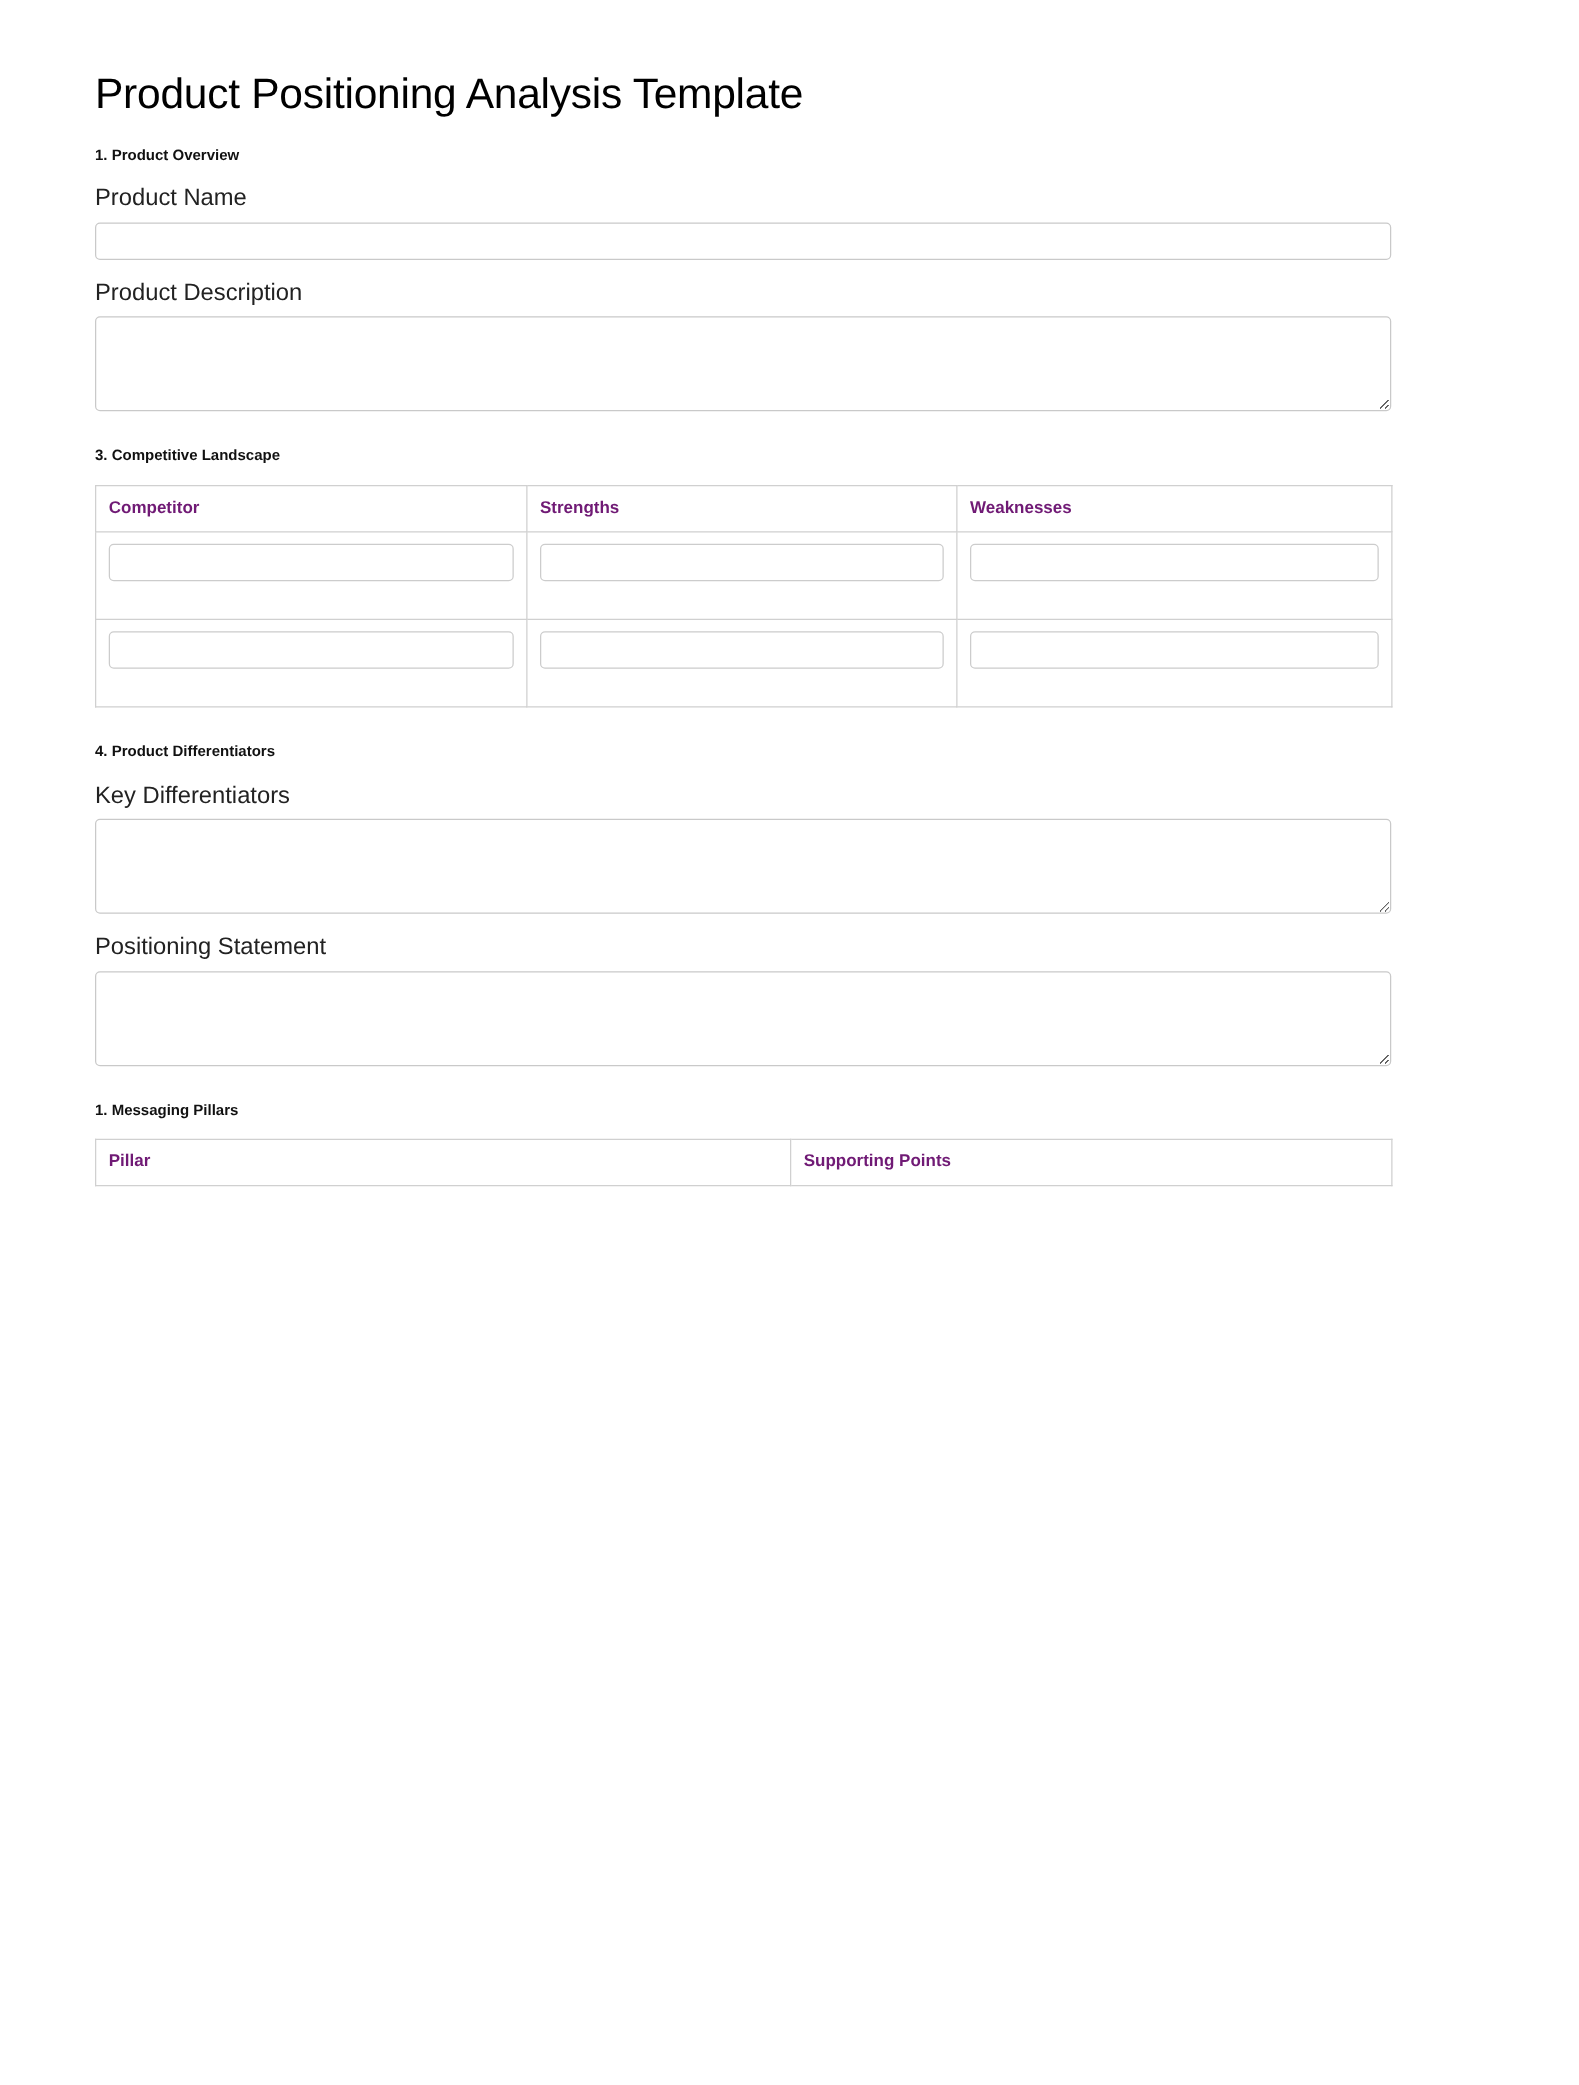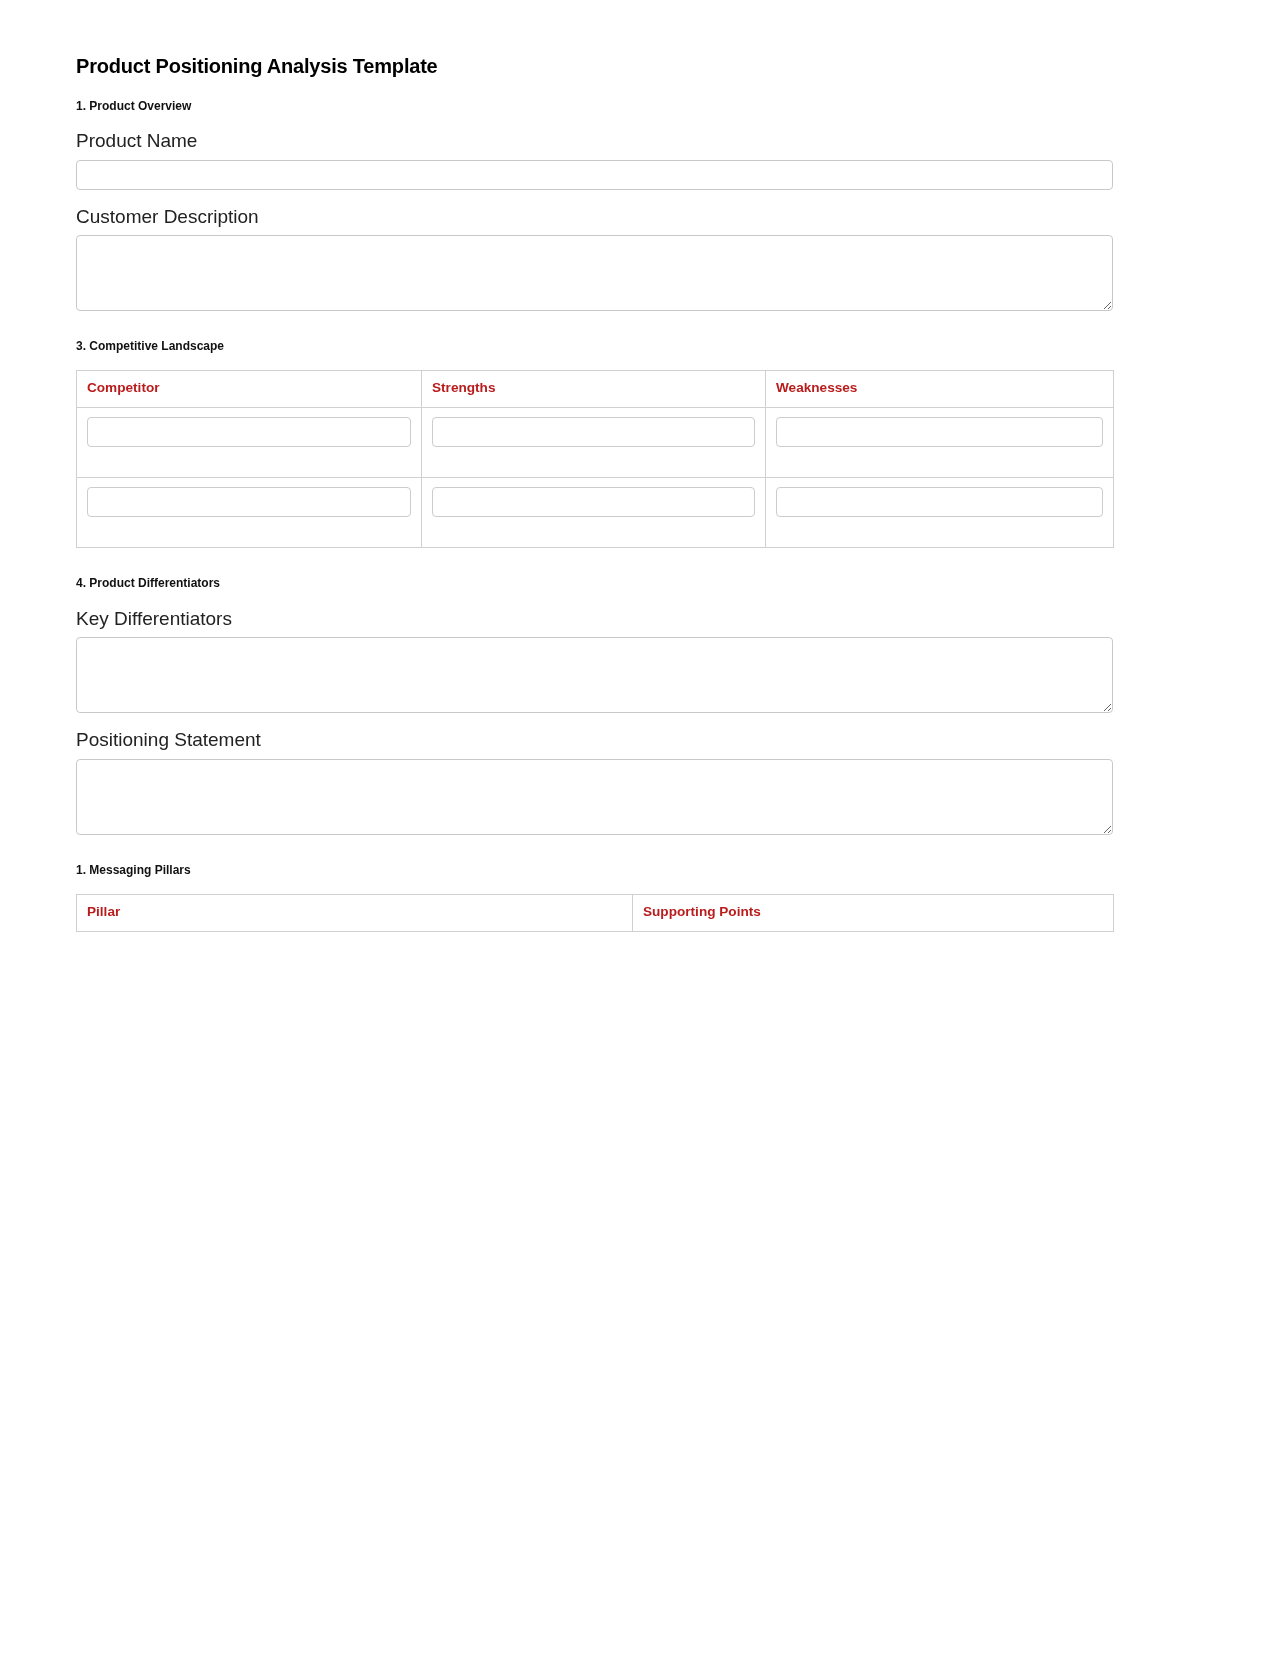--- a/index.html
+++ b/index.html
@@ -21,22 +21,22 @@
     left: 0;
     top: 0;
     width: 1263px;
     height: 1668px;
     background: #ffffff;
     box-sizing: border-box;
     padding: 44px 150px 0 76px;
     overflow: hidden;
   }
   .doc-title {
-    font-size: 20px;
-    font-weight: bold;
+    font-size: 34px;
+    font-weight: normal;
     letter-spacing: -0.2px;
     color: #000000;
     margin: 0 0 0 0;
     line-height: 1.28;
     padding-top: 10px;
   }
   .section {
     margin: 0;
   }
   .section-title {
@@ -101,21 +101,21 @@
   table.grid td {
     border: 1px solid #d0d0d0;
     vertical-align: top;
     padding: 0;
     background: #ffffff;
   }
   table.grid th {
     text-align: left;
     font-size: 13.6px;
     font-weight: bold;
-    color: #b91c1c;
+    color: #701a75;
     padding: 9px 10px 10px 10px;
     line-height: 1.25;
   }
   table.grid td {
     padding: 9px 10px 30px 10px;
   }
   .cell-input {
     display: block;
     box-sizing: border-box;
     width: 100%;
@@ -146,21 +146,21 @@
 
   <section class="section section-1">
     <h2 class="section-title">1. Product Overview</h2>
 
     <div class="field">
       <label class="field-label">Product Name</label>
       <input class="text-input" type="text" placeholder="" style="">
     </div>
 
     <div class="field">
-      <label class="field-label">Customer Description</label>
+      <label class="field-label">Product Description</label>
       <textarea class="text-area" placeholder="" style=""></textarea>
     </div>
   </section>
 
 
   <section class="section">
     <h2 class="section-title">3. Competitive Landscape</h2>
 
     <table class="grid competitors">
       <colgroup>

